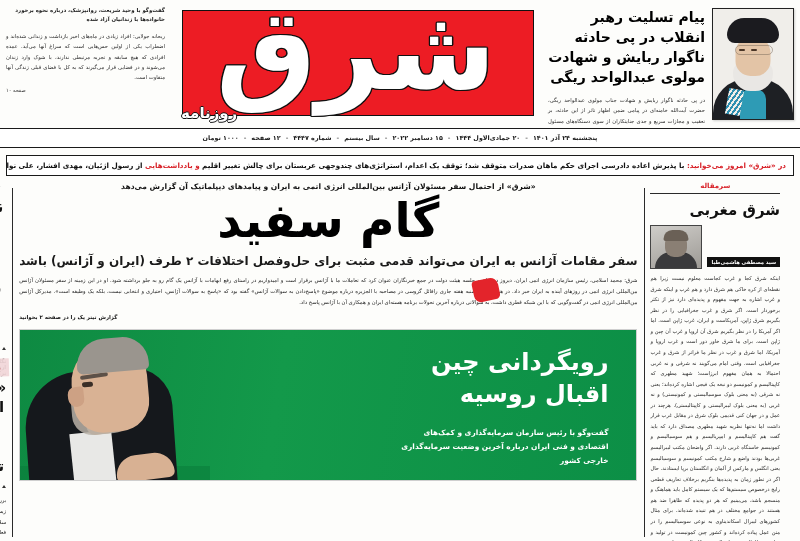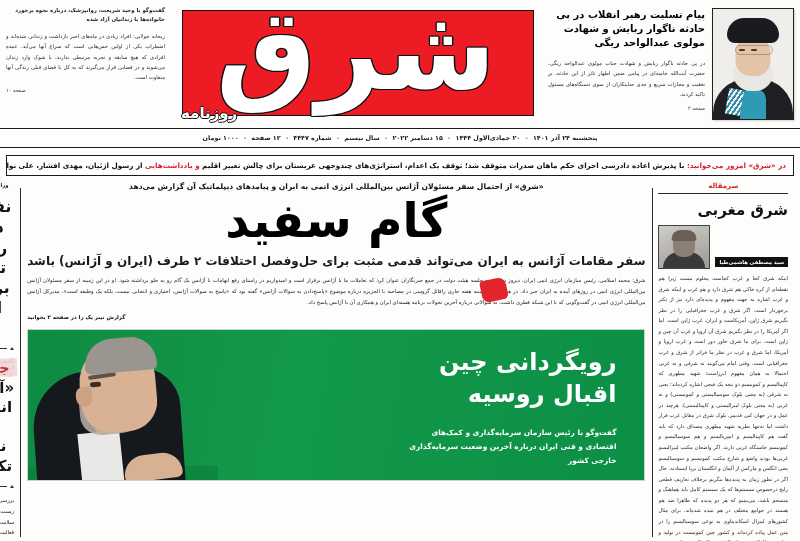--- a/index.html
+++ b/index.html
@@ -116,21 +116,21 @@
   
   .top-left-teaser {
     width: 260px;
     padding: 8px 6px 0 8px;
     display: flex;
     flex-direction: row-reverse;
     gap: 7px;
   }
   .tl-text { flex: 1; text-align: right; }
   .tl-head {
-    font-size: 10px;
+    font-size: 14px;
     font-weight: 900;
     line-height: 1.42;
     color: #000;
     letter-spacing: -0.3px;
   }
   .tl-body {
     font-size: 5.3px;
     line-height: 2.0;
     color: #2b2b2b;
     margin-top: 7px;
@@ -242,21 +242,21 @@
     top: 182px; left: 0;
     width: 800px; height: 359px;
     display: flex;
     flex-direction: row;
   }
   
 
   
   .col-right {
     width: 180px;
-    padding: 0 12px 0 6px;
+    padding: 0 20px 0 6px;
     position: relative;
   }
   .col-right::after {
     content:"";
     position:absolute; top:6px; left:0; bottom:4px;
     width:1px; background:#2a2a2a;
   }
   .sarmaghale {
     font-size: 7px;
     color: #d8232a;

